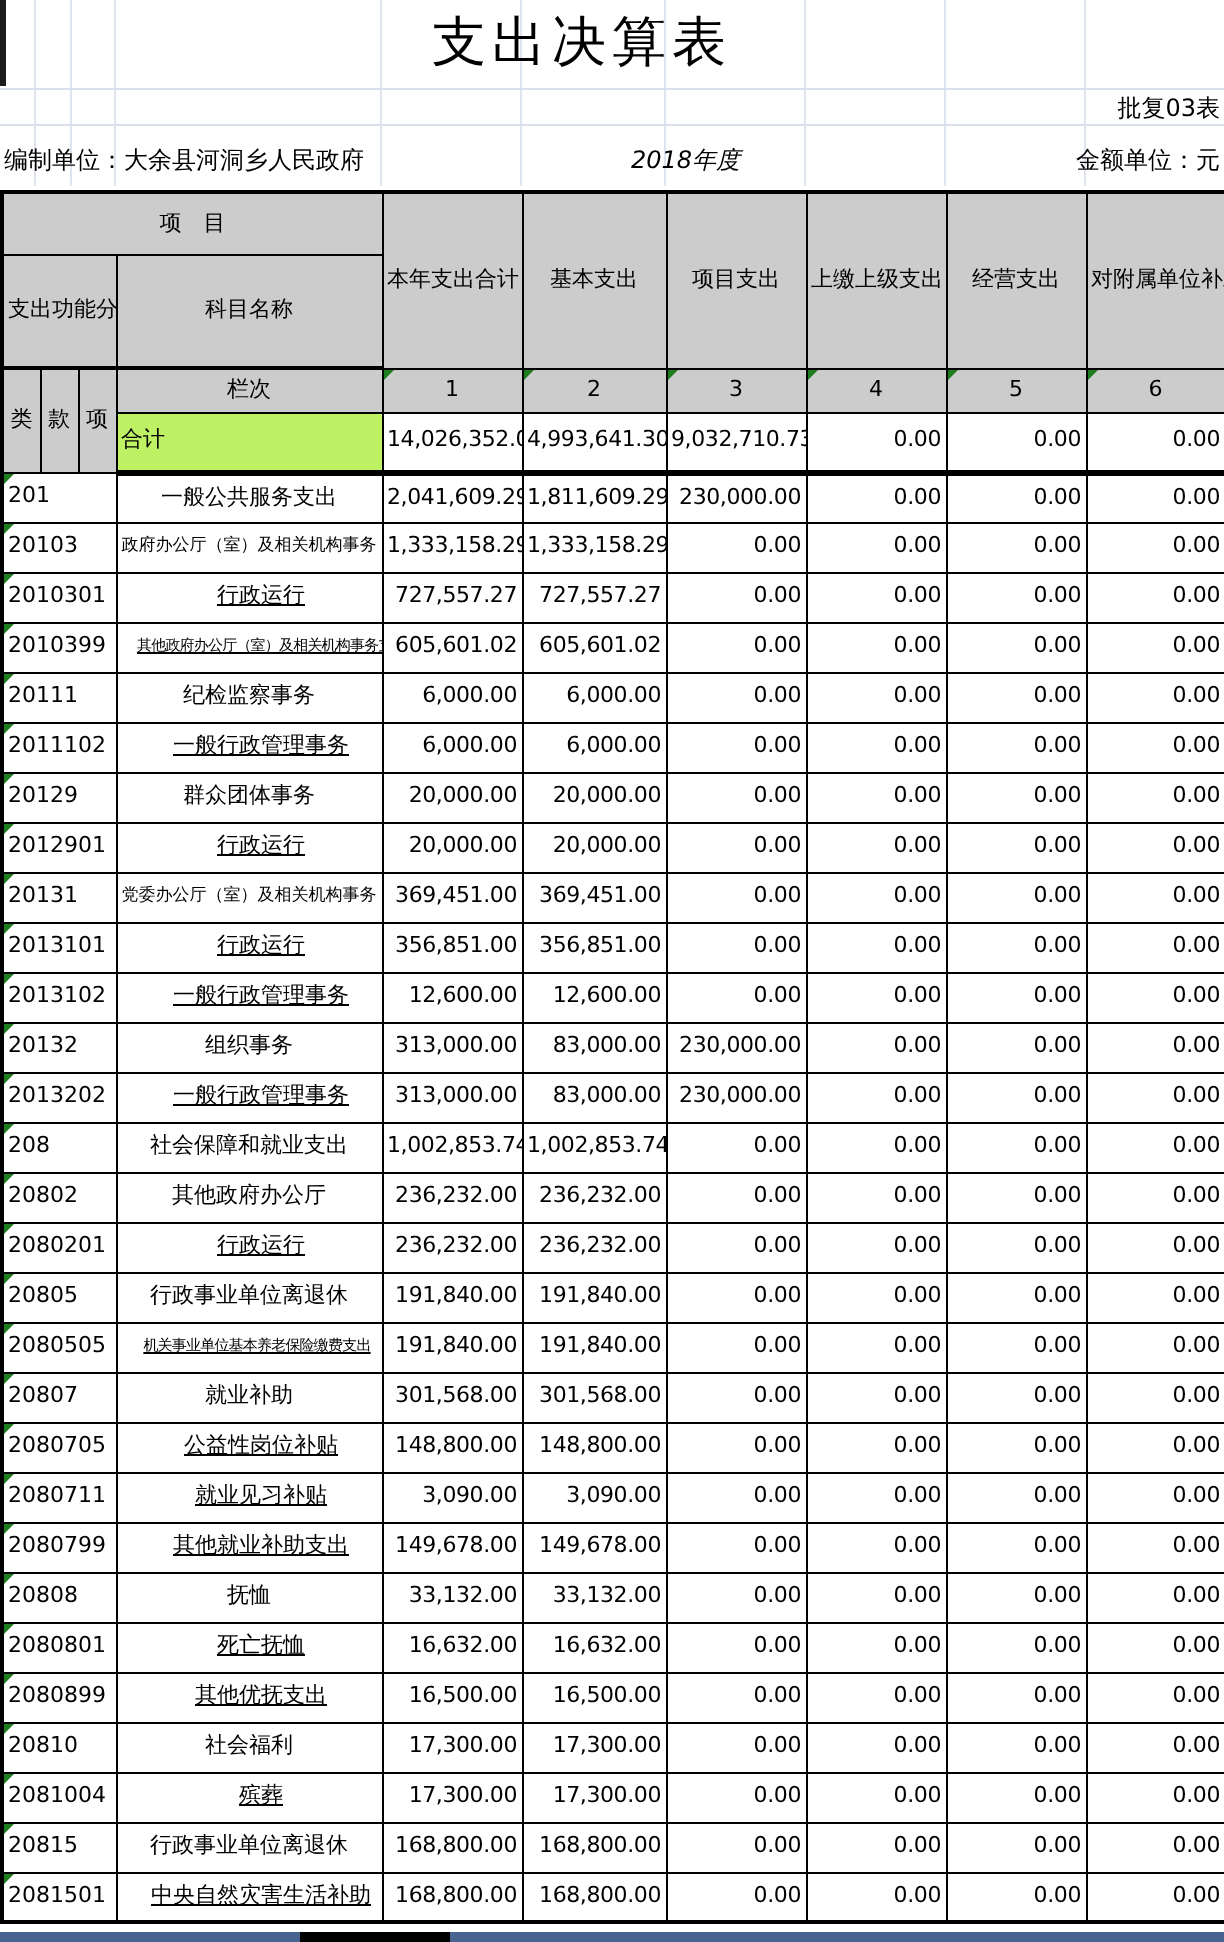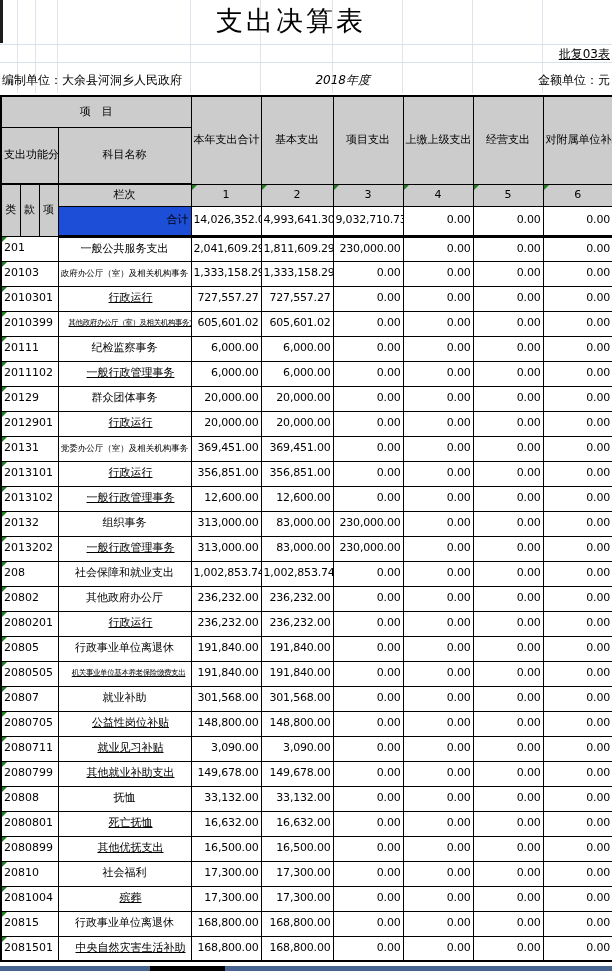--- a/index.html
+++ b/index.html
@@ -10,21 +10,21 @@
   }
   
   .vline{position:absolute;top:0;width:1px;height:93px;background:#dfe5ee;}
   .hline{position:absolute;left:0;width:612px;height:1px;background:#d9e1ec;}
   .corner-bar{position:absolute;left:0;top:0;width:3px;height:43px;background:#1c1c1c;}
 
   .page-title{
     position:absolute;top:3px;left:0;right:30px;text-align:center;
     font-size:27px;letter-spacing:3px;font-family:"DejaVu Serif","Liberation Serif",serif;
   }
-  .form-label{position:absolute;top:46px;right:2px;font-size:12px;text-decoration:underline;}
+  .form-label{position:absolute;top:46px;right:2px;font-size:12px;}
   .meta-row{position:absolute;top:72px;left:0;width:612px;font-size:12px;}
   .meta-left{position:absolute;left:2px;top:0;text-align:center;}
   .meta-center{position:absolute;left:240px;width:130px;text-align:right;top:0;font-style:italic;}
   .meta-right{position:absolute;right:2px;top:0;}
 
   table.sheet{
     position:absolute;left:0;top:95px;width:612px;
     border-collapse:collapse;table-layout:fixed;
     border:2px solid #000;
   }
@@ -41,21 +41,21 @@
   tr.hB td{border-bottom:2px solid #000;}
   tr.hD td{border-bottom:3px solid #000;}
   tbody tr{height:25px;}
   .num{text-align:right;font-size:9px;letter-spacing:-0.2px;}
   .code{text-align:left;font-size:10px;}
   .name{text-align:center;font-size:10.5px;margin-top:48px;}
   .name.ind{padding-left:14px;text-decoration:underline;}
   .name.shrink{font-size:8.5px;}
   .name.small{font-size:7.5px;letter-spacing:-0.4px;padding-left:10px;}
   .lanci-num{text-align:center;font-size:11px;background:#cccccc;}
-  .total-label{background:#1d4ed8;text-align:right;font-size:12px;}
+  .total-label{background:#bef264;text-align:left;font-size:12px;}
   .gtri::before{
     content:"";position:absolute;top:0;left:0;width:0;height:0;
     border-top:5px solid #1e7d1e;border-right:5px solid transparent;
   }
   .bottom-bar{position:absolute;left:0;top:966px;width:612px;height:5px;background:#46648f;}
   .bottom-bar .dark-seg{position:absolute;left:150px;top:0;width:75px;height:5px;background:#000;}
 </style>
 </head>
 <body>
 

